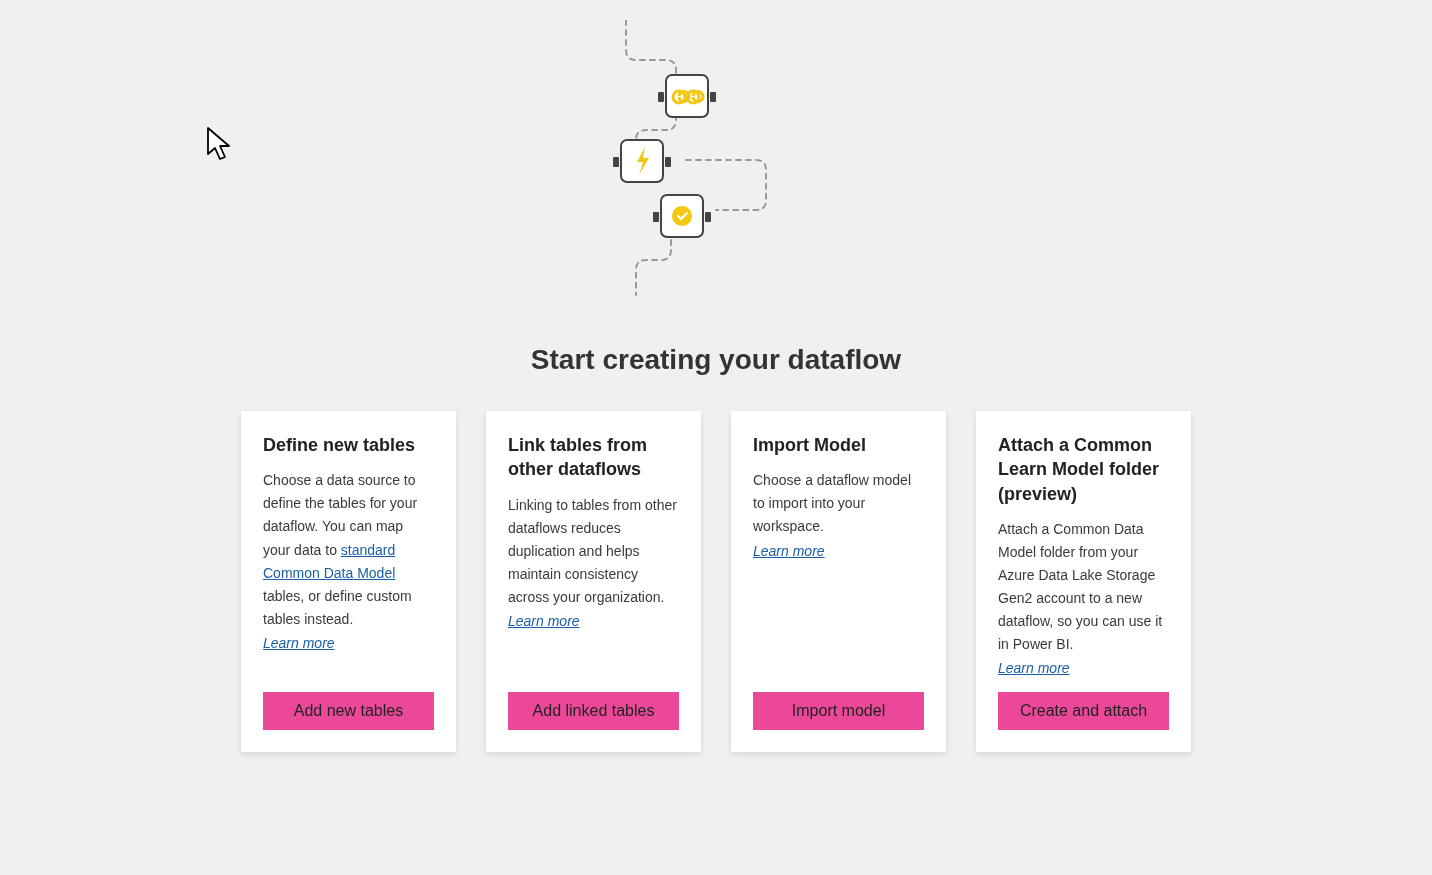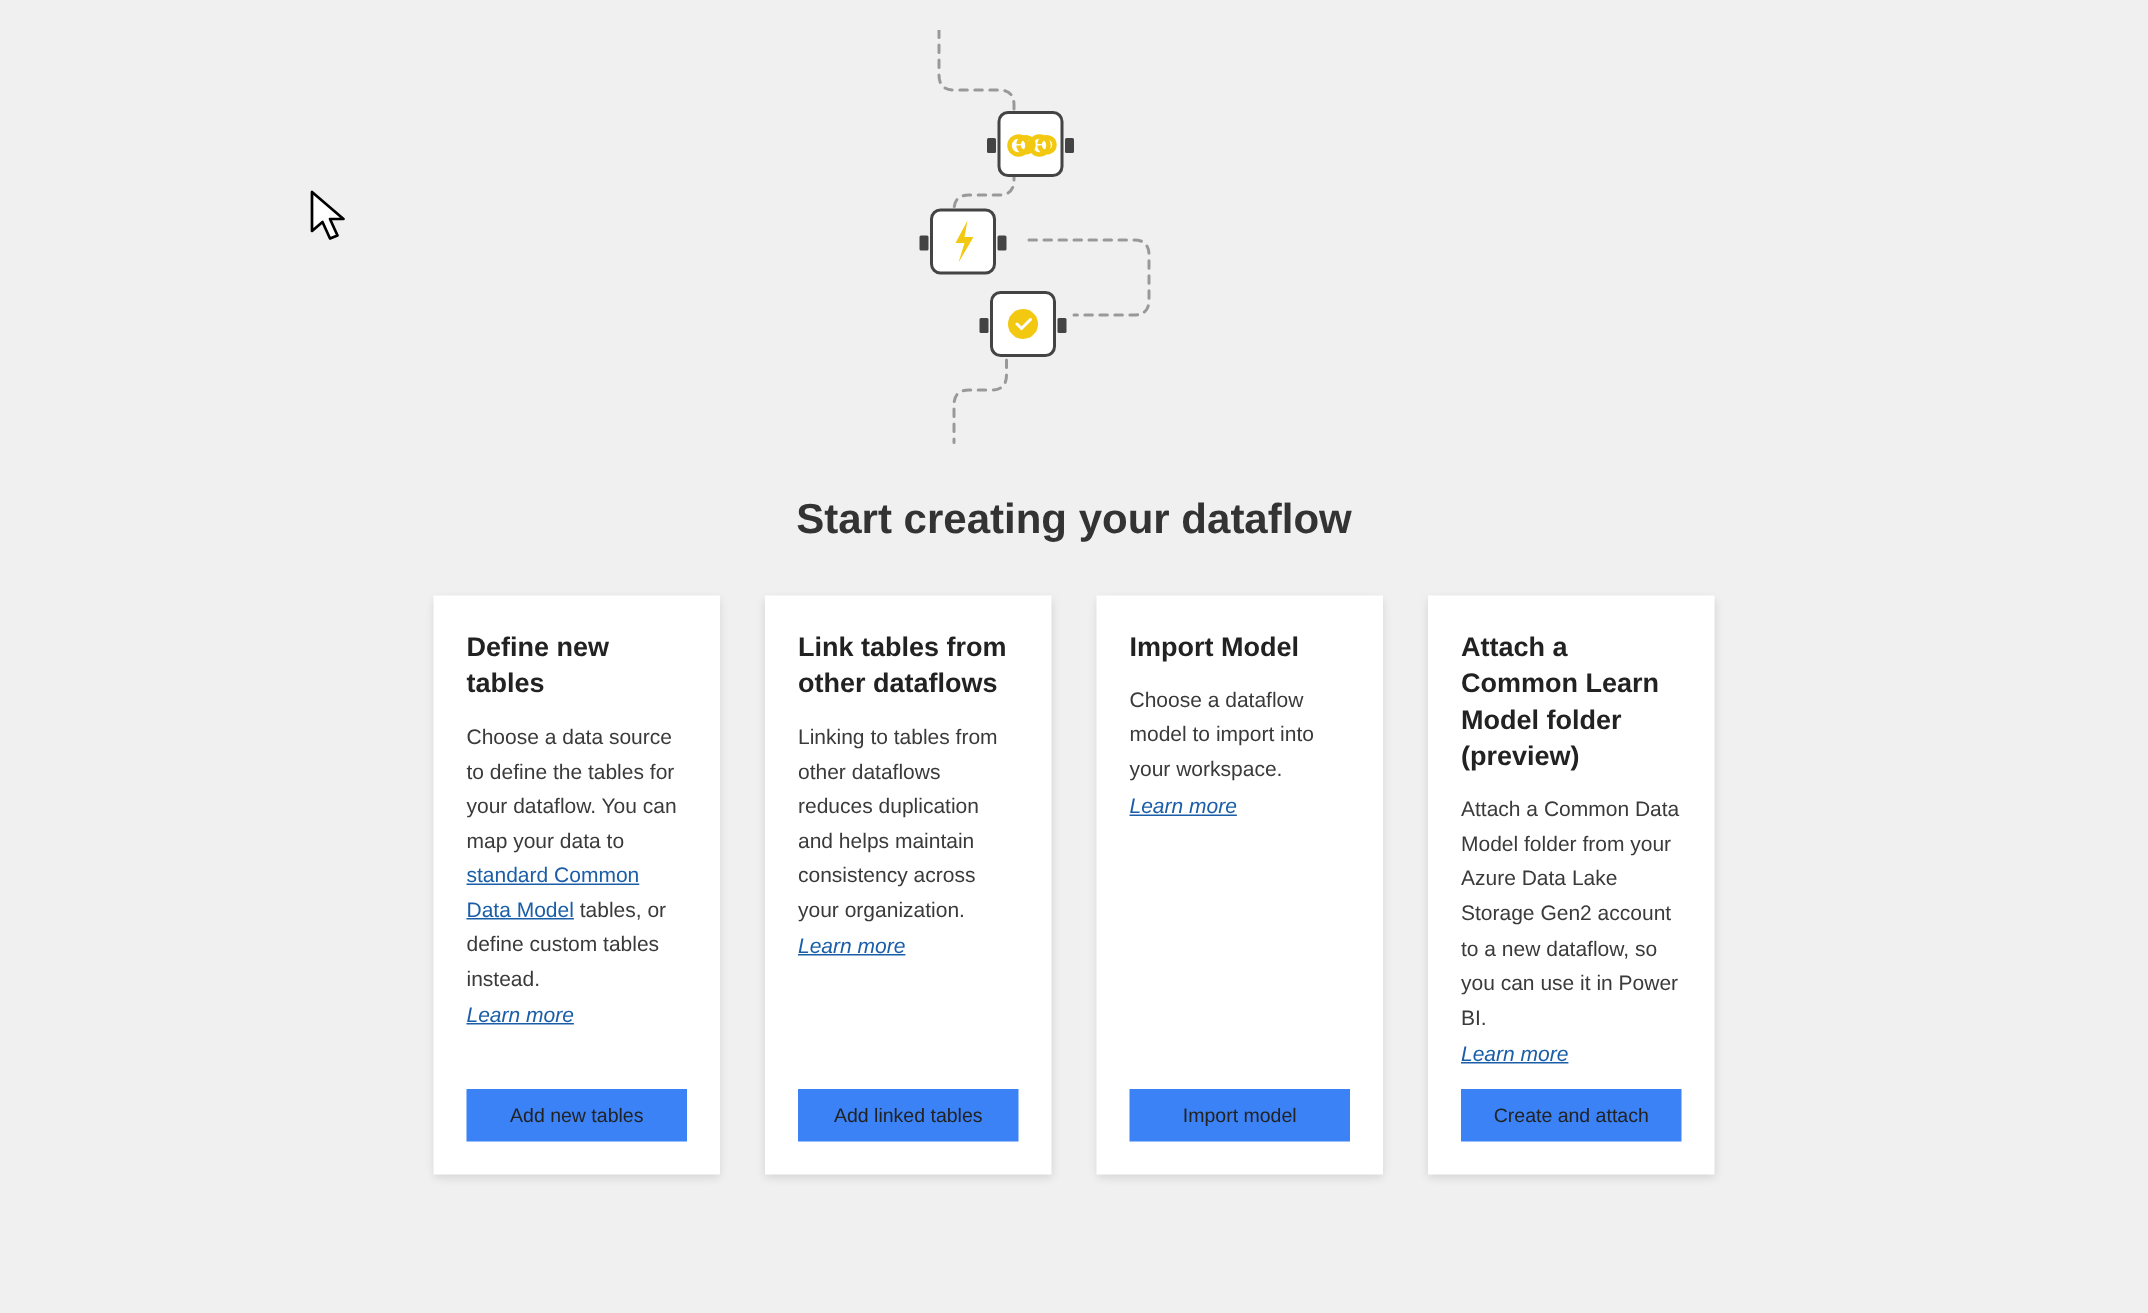--- a/index.html
+++ b/index.html
@@ -15,33 +15,33 @@
     width: 100%;
     display: flex;
     justify-content: center;
     padding-top: 20px;
   }
   .page-title {
     text-align: center;
     font-size: 28px;
     font-weight: 700;
     color: #333;
-    margin-top: 30px;
+    margin-top: 44px;
     margin-bottom: 35px;
   }
   .cards-row {
     display: flex;
     justify-content: center;
     gap: 30px;
     padding: 0 40px;
   }
   .card {
     background: #fff;
     box-shadow: 0 2px 6px rgba(0,0,0,0.12);
-    width: 191px;
+    width: 215px;
     padding: 22px 22px 22px 22px;
     display: flex;
     flex-direction: column;
     min-height: 335px;
   }
   .card-title {
     font-size: 18px;
     font-weight: 700;
     color: #222;
     line-height: 1.35;
@@ -60,24 +60,24 @@
     margin-top: 28px;
   }
   .learn-link {
     display: inline-block;
     margin-top: 4px;
     font-size: 14px;
     font-style: italic;
   }
   .card-spacer { flex: 1; }
   .card-button {
-    background: #3b82f6;
+    background: #ec4899;
     border: none;
     color: #222;
-    font-size: 13px;
+    font-size: 16px;
     font-family: inherit;
     padding: 10px 0;
     width: 100%;
     cursor: pointer;
     margin-top: 16px;
   }
   .cursor {
     position: absolute;
     top: 126px;
     left: 206px;

